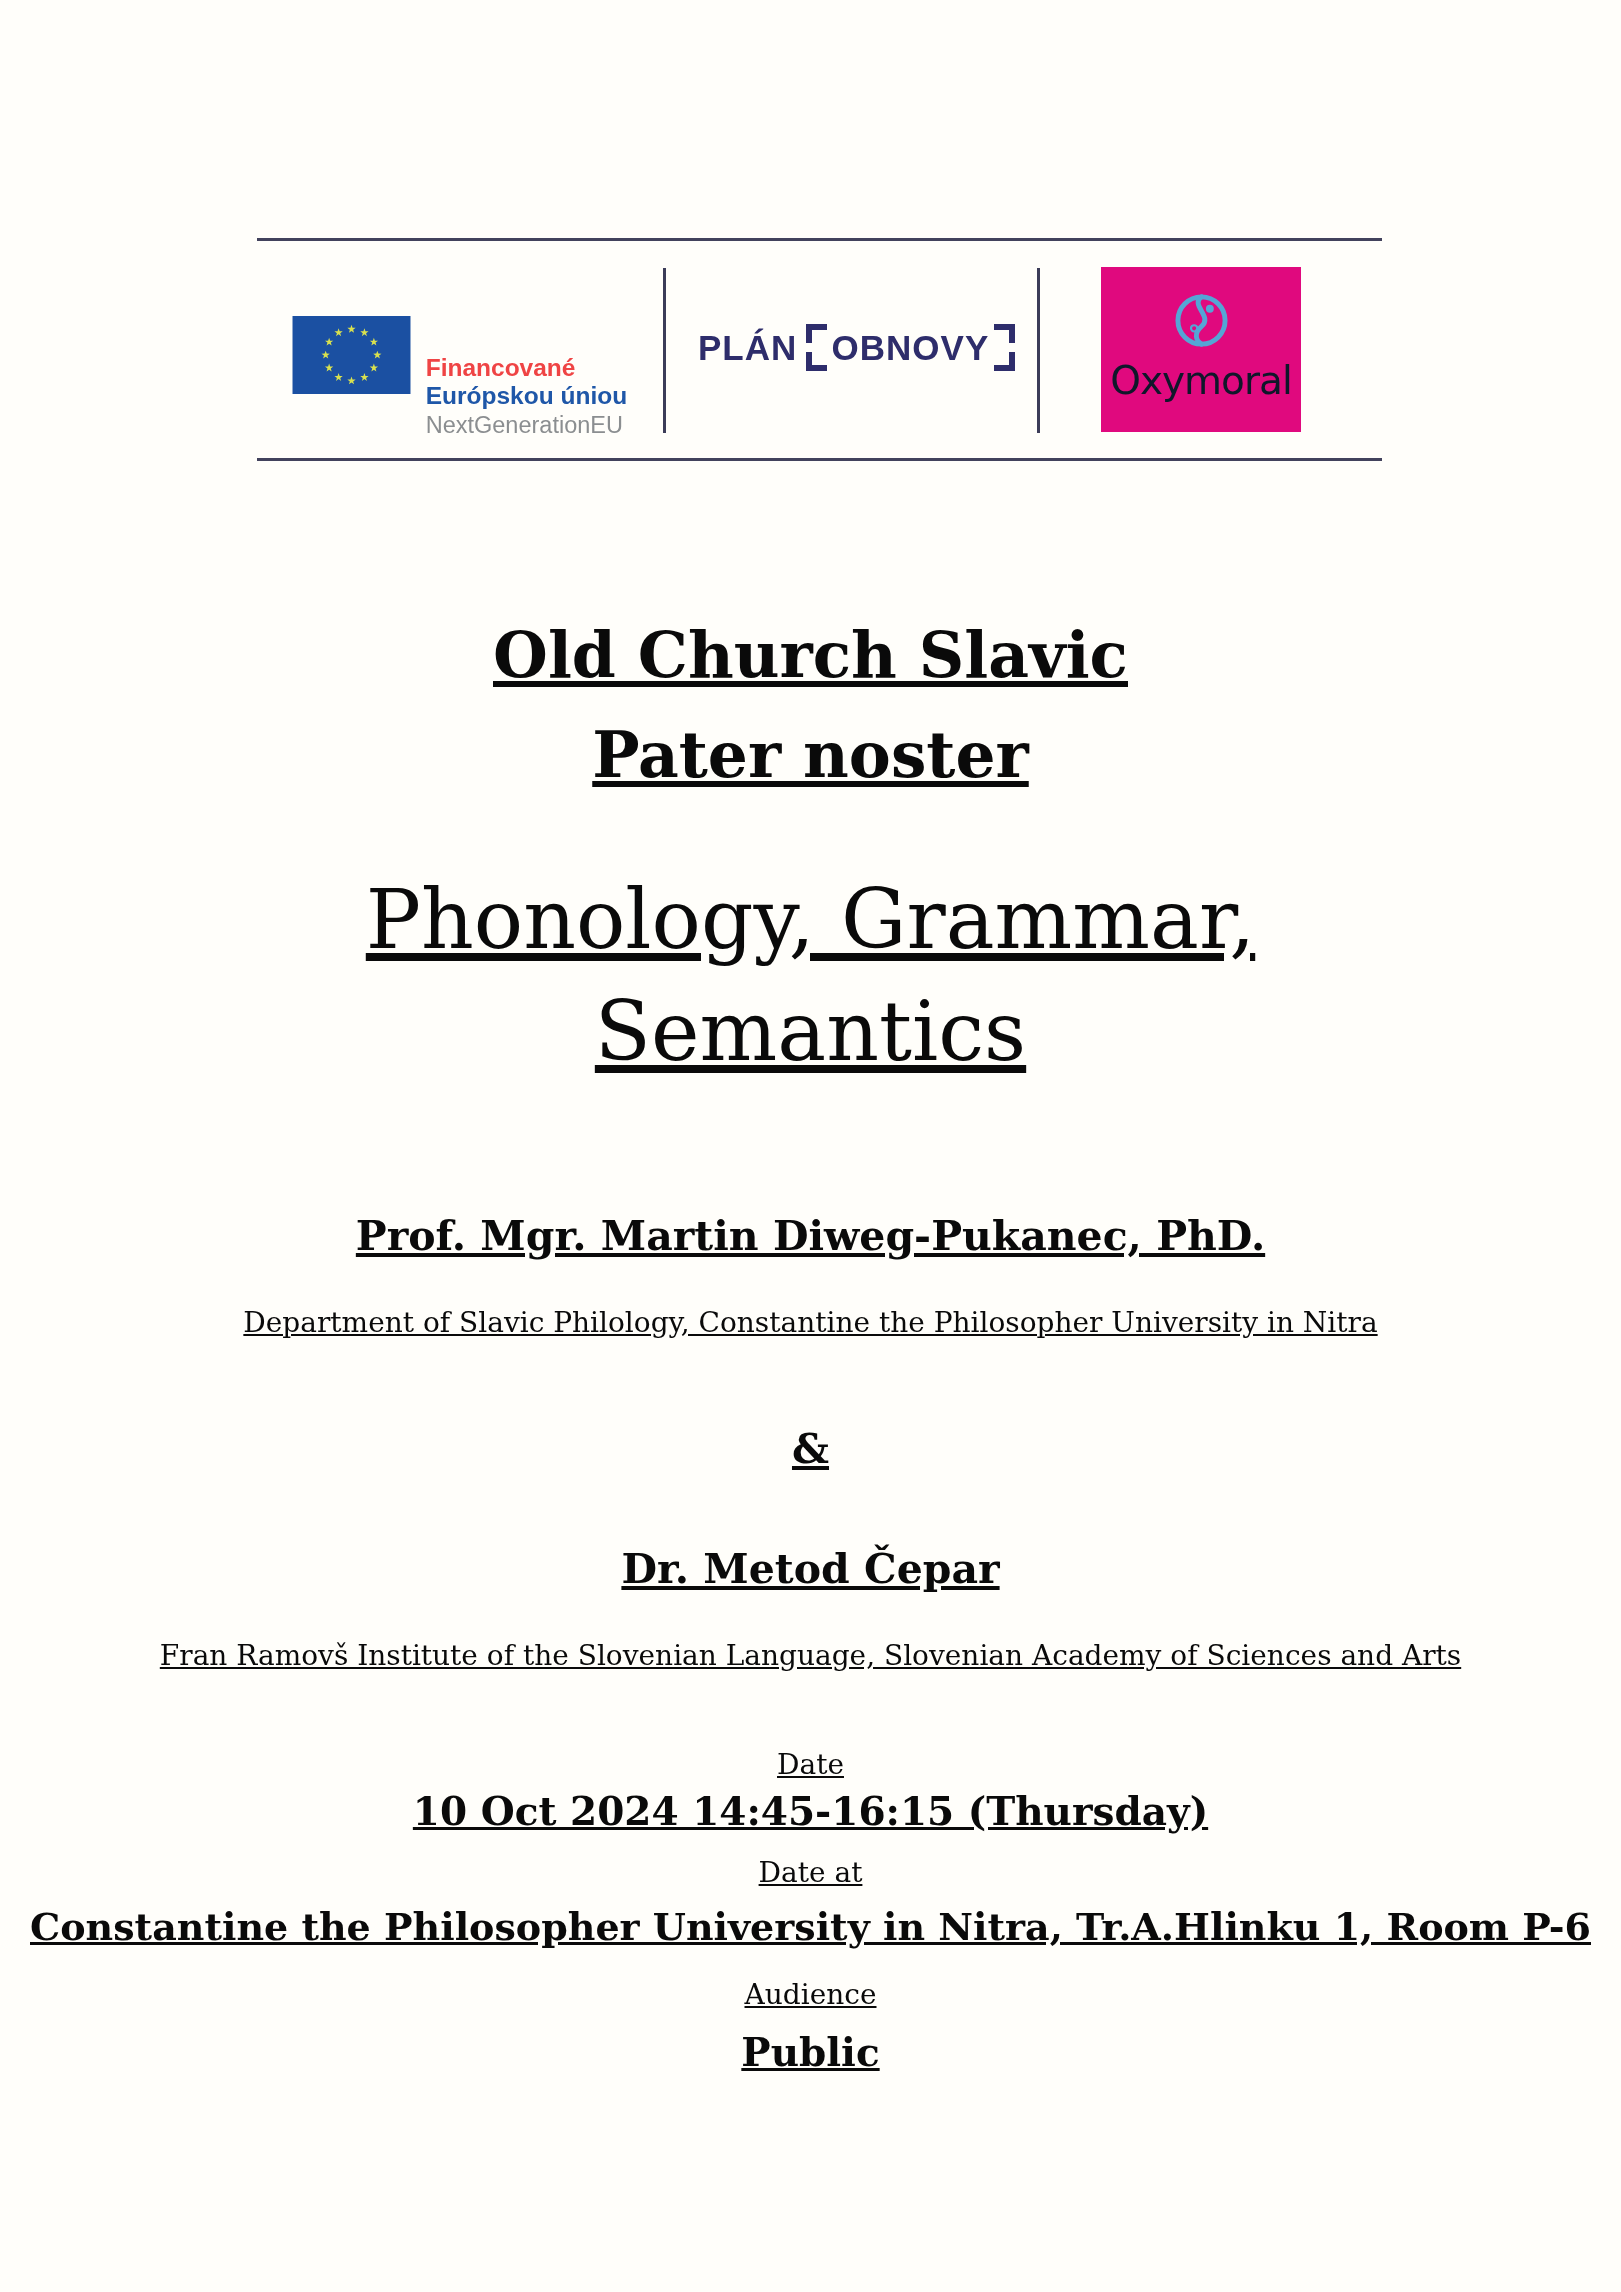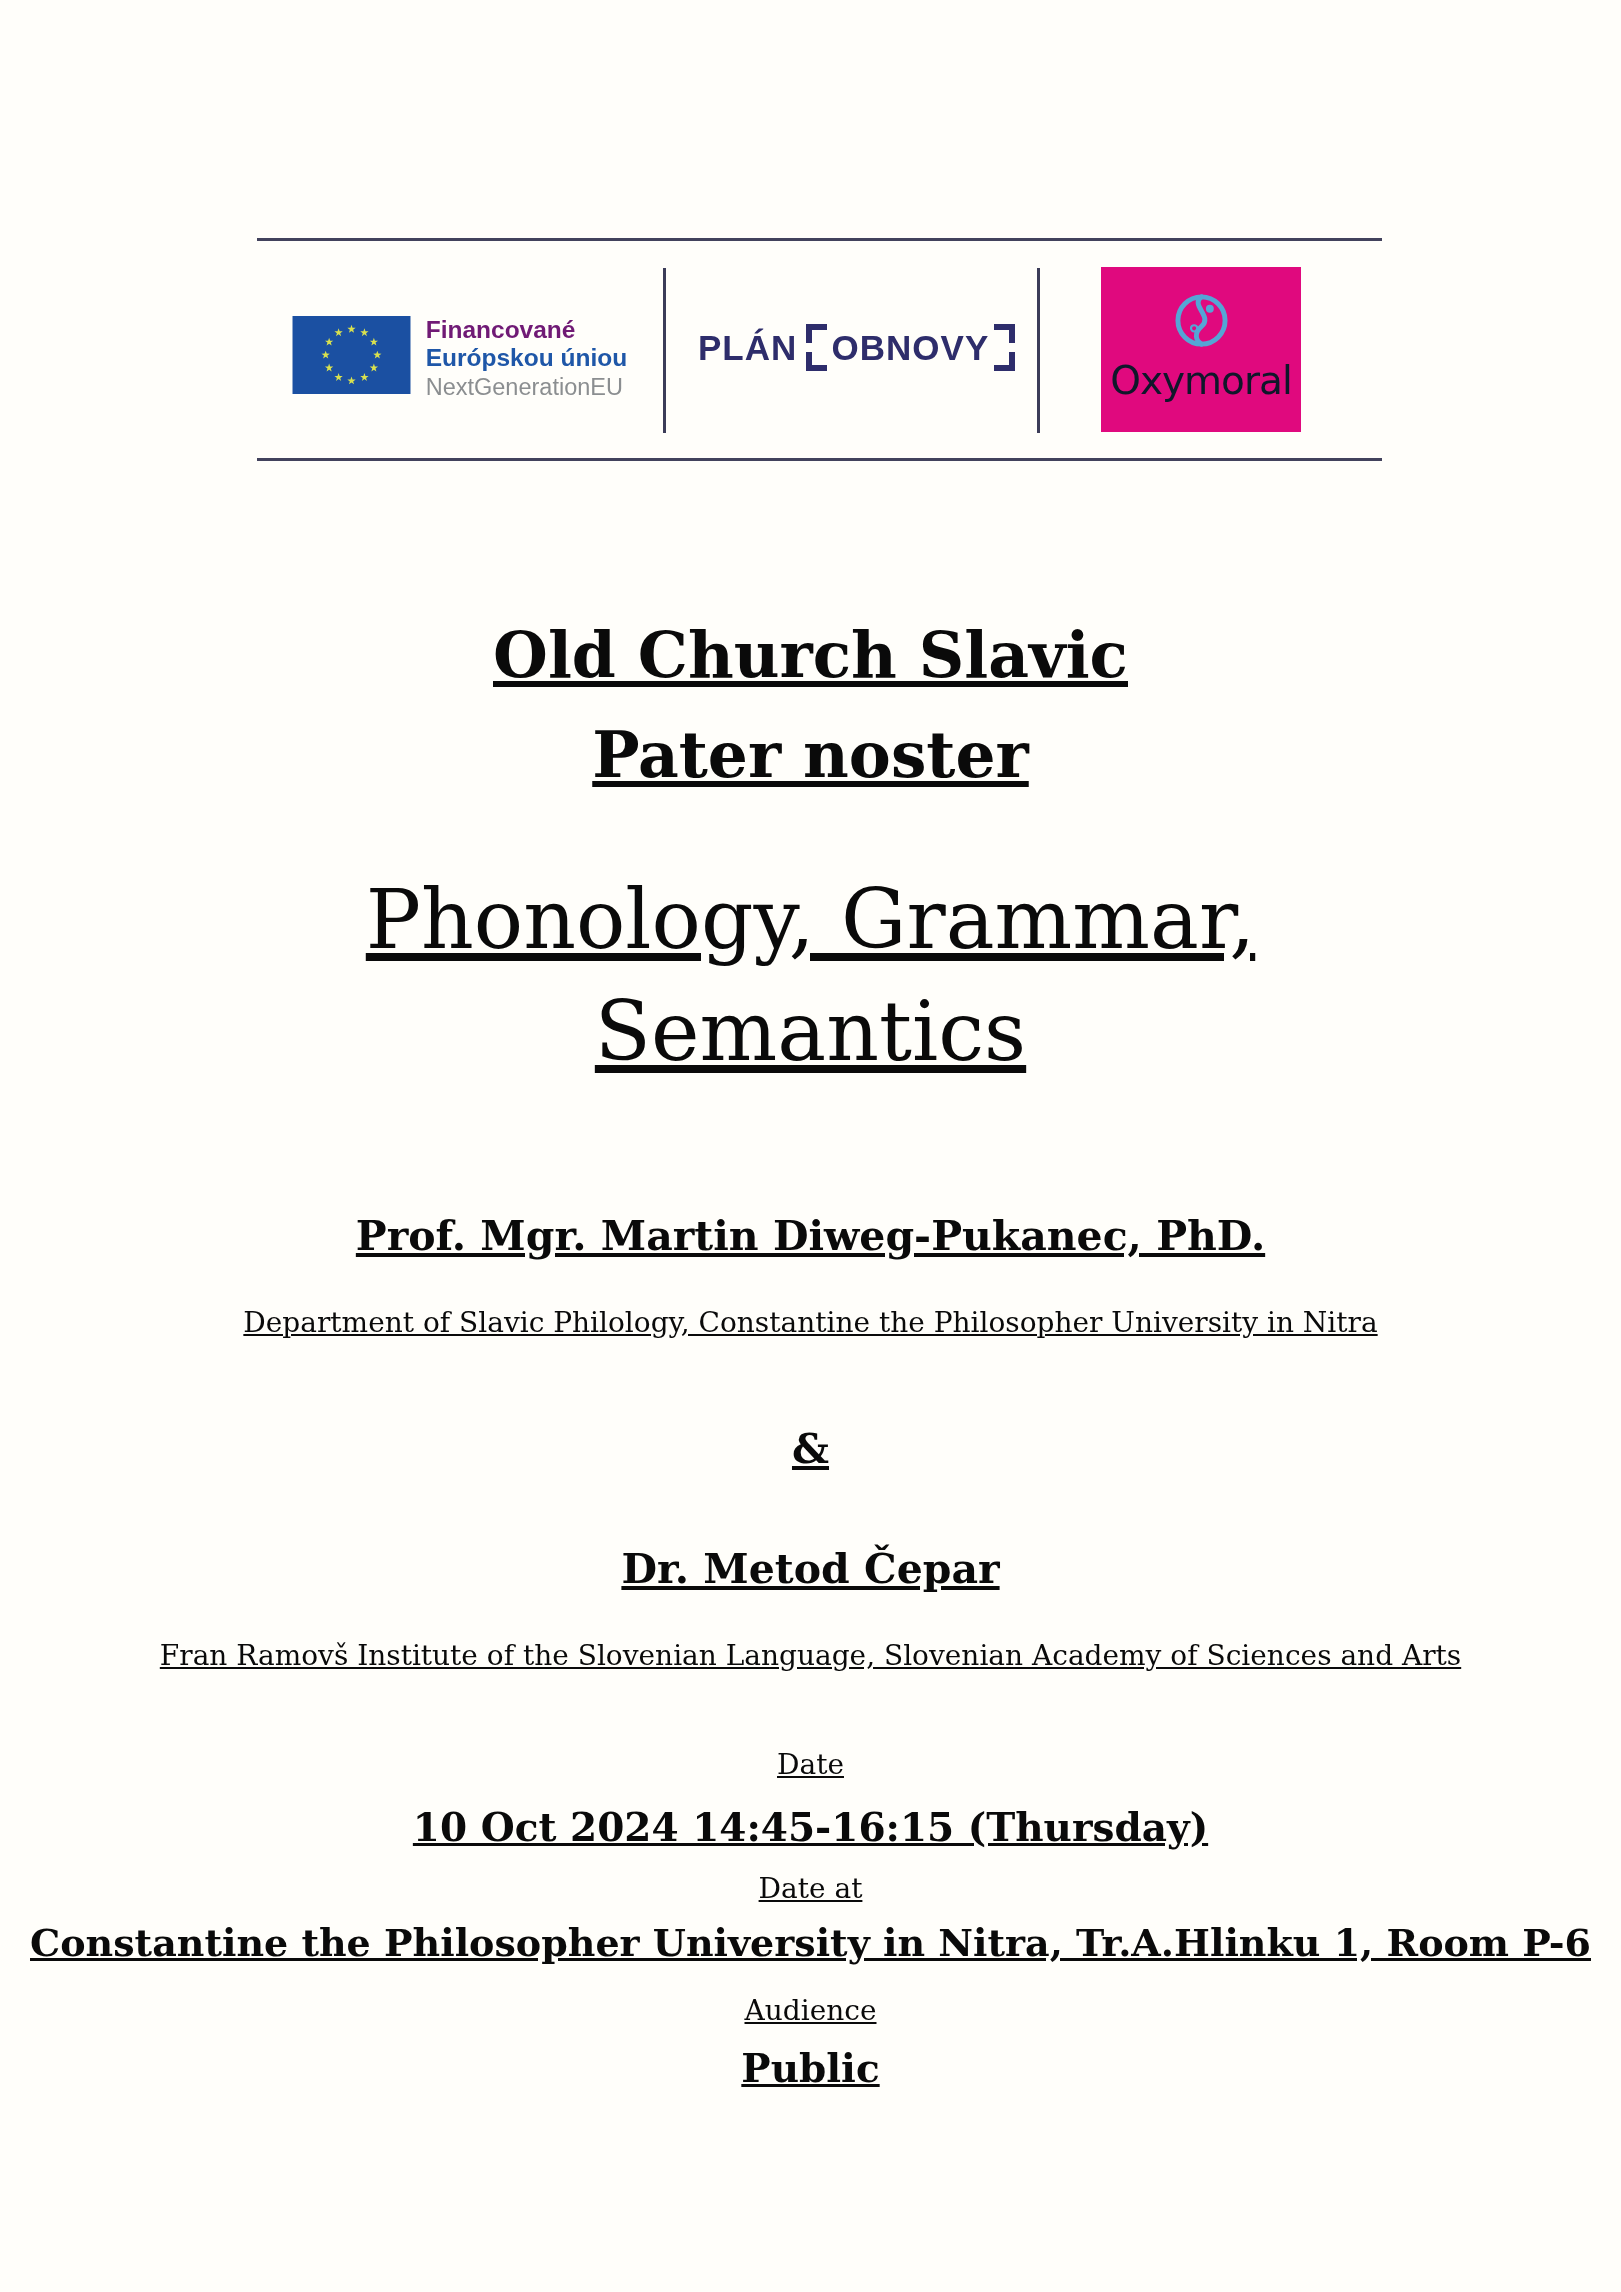--- a/index.html
+++ b/index.html
@@ -86,21 +86,21 @@
     font-size: 82px; font-weight: normal; line-height: 112px;
   }
   .author-name { font-size: 41px; font-weight: bold; line-height: 51px; }
   .a1 { margin-top: 123px; }
   .a2 { margin-top: 69px; }
   .affiliation { margin-top: 42px; font-size: 28px; line-height: 37px; }
   .amp { margin-top: 83px; font-size: 41px; font-weight: bold; line-height: 51px; }
   .detail-label { font-size: 28px; line-height: 37px; }
   .detail-value { font-size: 39px; font-weight: bold; line-height: 49px; }
   .l-date { margin-top: 72px; text-align: center; }
-  .v-date { margin-top: 20px; }
+  .v-date { margin-top: 4px; }
   .l-held { margin-top: 17.6px; }
   .v-held { margin-top: 11.8px; font-size: 38px; }
   .l-aud  { margin-top: 24.5px; }
   .v-aud  { margin-top: 14.7px; }
 </style>
 </head>
 <body>
 
 <div class="page">
 
@@ -119,21 +119,21 @@
           <polygon transform="translate(73.75,62.95) scale(0.64)" points="0,-7 1.65,-2.27 6.66,-2.16 2.66,0.87 4.11,5.66 0,2.8 -4.11,5.66 -2.66,0.87 -6.66,-2.16 -1.65,-2.27"></polygon>
           <polygon transform="translate(60.5,66.5) scale(0.64)" points="0,-7 1.65,-2.27 6.66,-2.16 2.66,0.87 4.11,5.66 0,2.8 -4.11,5.66 -2.66,0.87 -6.66,-2.16 -1.65,-2.27"></polygon>
           <polygon transform="translate(47.25,62.95) scale(0.64)" points="0,-7 1.65,-2.27 6.66,-2.16 2.66,0.87 4.11,5.66 0,2.8 -4.11,5.66 -2.66,0.87 -6.66,-2.16 -1.65,-2.27"></polygon>
           <polygon transform="translate(37.55,53.25) scale(0.64)" points="0,-7 1.65,-2.27 6.66,-2.16 2.66,0.87 4.11,5.66 0,2.8 -4.11,5.66 -2.66,0.87 -6.66,-2.16 -1.65,-2.27"></polygon>
           <polygon transform="translate(34,40) scale(0.64)" points="0,-7 1.65,-2.27 6.66,-2.16 2.66,0.87 4.11,5.66 0,2.8 -4.11,5.66 -2.66,0.87 -6.66,-2.16 -1.65,-2.27"></polygon>
           <polygon transform="translate(37.55,26.75) scale(0.64)" points="0,-7 1.65,-2.27 6.66,-2.16 2.66,0.87 4.11,5.66 0,2.8 -4.11,5.66 -2.66,0.87 -6.66,-2.16 -1.65,-2.27"></polygon>
           <polygon transform="translate(47.25,17.05) scale(0.64)" points="0,-7 1.65,-2.27 6.66,-2.16 2.66,0.87 4.11,5.66 0,2.8 -4.11,5.66 -2.66,0.87 -6.66,-2.16 -1.65,-2.27"></polygon>
         </g>
       </svg>
       <div class="eu-text">
-        <div class="eu-line" style="color: #701a75;">Financované</div>
+        <div class="eu-line" style="color: #ef4444; margin-top: 38px;">Financované</div>
         <div class="eu-line" style="color: rgb(31, 87, 168);">Európskou úniou</div>
         <div class="eu-sub" style="color: rgb(139, 142, 144);">NextGenerationEU</div>
       </div>
     </div>
 
     <div class="vdivider vd1"></div>
 
     <div class="plan-logo" style="color: rgb(46, 45, 107); justify-content: center;">
       <span>PLÁN</span>
       <span class="bracket bracket-left">

